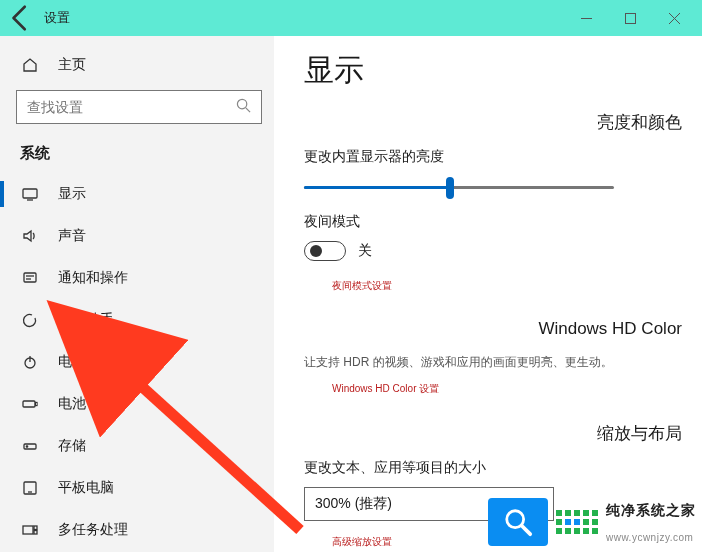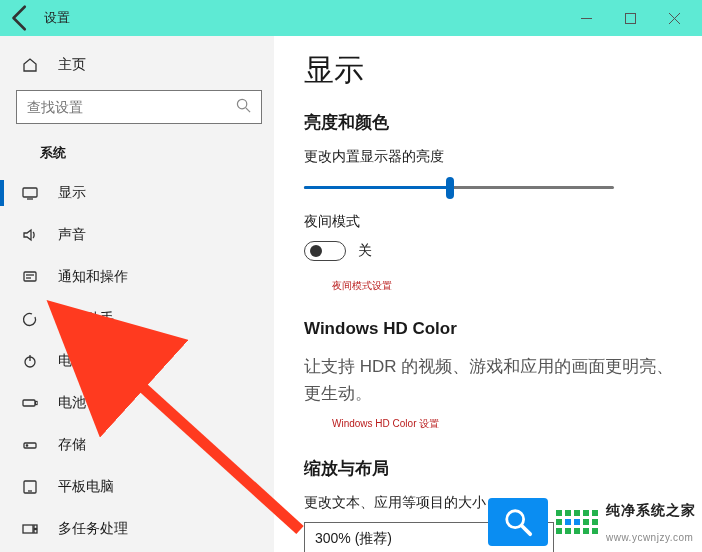--- a/index.html
+++ b/index.html
@@ -79,23 +79,22 @@
     border: none; outline: none;
     font-size: 14px; color: #555;
     flex: 1;
     background: transparent;
     font-family: inherit;
   }
   .search .sicon svg { width: 15px; height: 15px; opacity: .7; }
 
   .cat-label {
     padding: 6px 16px 10px 20px;
-    font-size: 13px;
+    font-size: 15px;
     font-weight: 600;
-    margin-left: 20px;
   }
 
   .nav { list-style: none; }
   .nav li {
     display: flex; align-items: center;
     height: 42px;
     padding-left: 20px;
     cursor: default;
     position: relative;
   }
@@ -108,21 +107,21 @@
   }
   .nav li .icon {
     width: 20px; display: flex; justify-content: center;
     margin-right: 18px;
   }
   .nav li .icon svg { width: 16px; height: 16px; stroke: #333; fill: none; stroke-width: 1.3; }
   .nav li .label { font-size: 14px; }
 
   
   h1 { font-size: 30px; font-weight: 500; margin: 4px 0 20px 0; }
-  h2 { font-size: 17px; font-weight: 700; margin: 8px 0 14px 0; }
+  h2 { font-size: 17px; font-weight: 400; margin: 8px 0 14px 0; text-align: right; }
   .sublabel { font-size: 14px; margin-bottom: 10px; }
 
   .slider-track {
     width: 310px; height: 3px;
     background: #777;
     position: relative;
     margin: 20px 0 24px 0;
     border-radius: 2px;
   }
   .slider-track::before {
@@ -149,21 +148,21 @@
     padding: 2px;
   }
   .toggle .knob {
     width: 12px; height: 12px;
     margin-top: 1px;
     margin-left: 3px;
     background: #333; border-radius: 50%;
   }
 
   .link { color: #b91c1c; font-size: 10px; margin-bottom: 26px; display: block; margin-left: 28px; }
-  .desc { color: #555; font-size: 17px; margin-bottom: 10px; line-height: 1.6; }
+  .desc { color: #555; font-size: 12px; margin-bottom: 10px; line-height: 1.6; }
 
   .select-wrap {
     width: 250px; height: 34px;
     border: 1px solid #666;
     display: flex; align-items: center;
     padding: 0 10px;
     margin-bottom: 14px;
     justify-content: space-between;
   }
   .select-wrap .val { font-size: 14px; }

